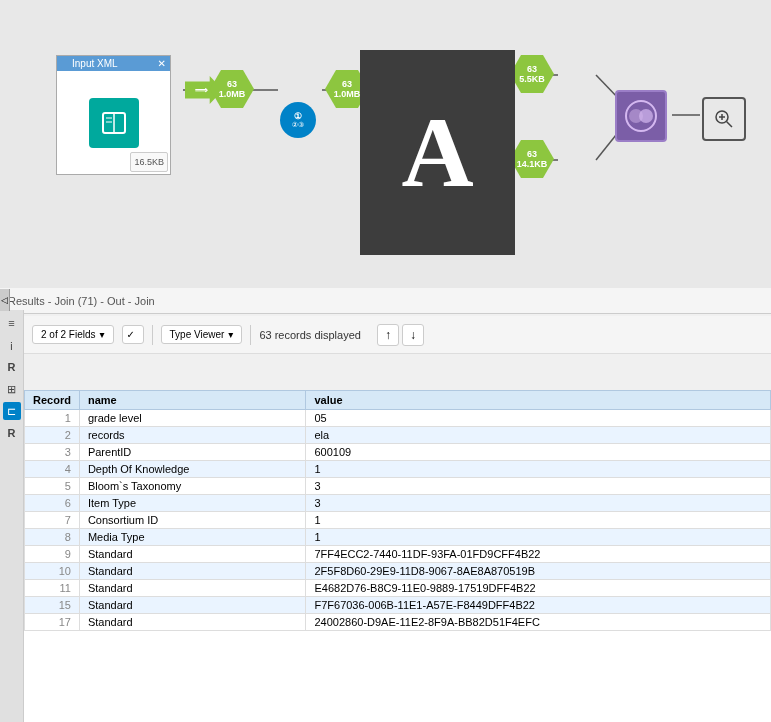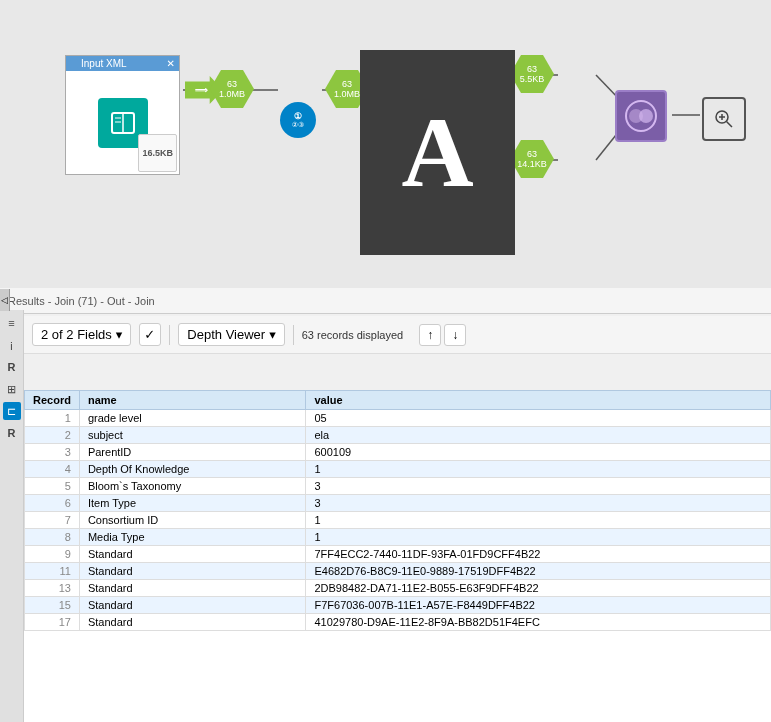--- a/index.html
+++ b/index.html
@@ -79,36 +79,35 @@
       justify-content: center;
     }
 
     
     .size-label {
       position: absolute;
       font-size: 9px;
       color: #555;
       background: #f9f9f9;
       border: 1px solid #ccc;
-      padding: 13px 3px;
+      padding: 4px 3px;
       border-radius: 2px;
-      font-weight: bold;
     }
     .hex-shape {
       width: 44px;
       height: 38px;
       background: #8dc63f;
       clip-path: polygon(25% 0%, 75% 0%, 100% 50%, 75% 100%, 25% 100%, 0% 50%);
       display: flex;
       flex-direction: column;
       align-items: center;
       justify-content: center;
       font-size: 9px;
       color: white;
-      font-weight: normal;
+      font-weight: bold;
     }
     .circle-shape {
       width: 36px;
       height: 36px;
       border-radius: 50%;
       display: flex;
       align-items: center;
       justify-content: center;
       font-size: 16px;
       color: white;
@@ -134,21 +133,21 @@
       display: flex;
       align-items: center;
       gap: 8px;
     }
 
     .toolbar-btn {
       background: white;
       border: 1px solid #ccc;
       border-radius: 3px;
       padding: 3px 8px;
-      font-size: 13px;
+      font-size: 10px;
       cursor: pointer;
       display: flex;
       align-items: center;
       gap: 4px;
     }
 
     .toolbar-separator {
       width: 1px;
       height: 20px;
       background: #ccc;
@@ -277,21 +276,21 @@
 
       <line x1="596" y1="75" x2="620" y2="100" stroke="#555" stroke-width="1.5"></line>
       <line x1="596" y1="160" x2="620" y2="130" stroke="#555" stroke-width="1.5"></line>
       <line x1="672" y1="115" x2="700" y2="115" stroke="#555" stroke-width="1.5"></line>
 
       <circle cx="392" cy="90" r="5" fill="#5a9bd5"></circle>
       <circle cx="462" cy="75" r="3" fill="#8dc63f"></circle>
       <circle cx="462" cy="160" r="3" fill="#8dc63f"></circle>
     </svg>
 
-    <div class="input-xml-node node" style="position:absolute; top:55px; left:65px; width:115px; height:120px; background:white; border:1px solid #aaa;">
+    <div class="input-xml-node node" style="position:absolute; top:55px; left:56px; width:115px; height:120px; background:white; border:1px solid #aaa;">
       <div class="node-title-bar">
         <span style="background:#5a9bd5; display:inline-block; width:8px; height:8px; border-radius:1px; margin-right:3px;"></span>
         <span>Input XML</span>
         <span style="margin-left:auto; cursor:pointer;">✕</span>
       </div>
       <div class="node-body">
         <div class="node-icon-book">
           <svg width="30" height="30" viewBox="0 0 30 30" fill="white">
             <rect x="4" y="5" width="22" height="20" rx="2" fill="none" stroke="white" stroke-width="2"></rect>
             <line x1="15" y1="5" x2="15" y2="25" stroke="white" stroke-width="1.5"></line>
@@ -413,21 +412,21 @@
   <div class="toolbar" style="position:absolute; top:316px; left:24px; right:0; height:38px;">
     <button class="toolbar-btn">
       <span>2 of 2 Fields</span>
       <span>▾</span>
     </button>
     <button class="toolbar-btn" style="width:22px; padding:3px 4px;">
       <span>✓</span>
     </button>
     <div class="toolbar-separator"></div>
     <button class="toolbar-btn">
-      <span>Depth Viewer</span>
+      <span>Type Viewer</span>
       <span>▾</span>
     </button>
     <div class="toolbar-separator"></div>
     <span style="font-size:11px; color:#333;">63 records displayed</span>
     <div style="margin-left:8px; display:flex; gap:3px;">
       <div class="sort-arrow">
         <span>↑</span>
       </div>
       <div class="sort-arrow">
         <span>↓</span>
@@ -454,21 +453,21 @@
         </tr>
       </thead>
       <tbody id="table-body">
       <tr>
       <td class="record-num">1</td>
       <td>grade level</td>
       <td>05</td>
     </tr>
           <tr>
       <td class="record-num">2</td>
-      <td>subject</td>
+      <td>records</td>
       <td>ela</td>
     </tr>
           <tr>
       <td class="record-num">3</td>
       <td>ParentID</td>
       <td>600109</td>
     </tr>
           <tr>
       <td class="record-num">4</td>
       <td>Depth Of Knowledge</td>
@@ -493,36 +492,36 @@
       <td class="record-num">8</td>
       <td>Media Type</td>
       <td>1</td>
     </tr>
           <tr>
       <td class="record-num">9</td>
       <td>Standard</td>
       <td>7FF4ECC2-7440-11DF-93FA-01FD9CFF4B22</td>
     </tr>
           <tr>
+      <td class="record-num">10</td>
+      <td>Standard</td>
+      <td>2F5F8D60-29E9-11D8-9067-8AE8A870519B</td>
+    </tr>
+          <tr>
       <td class="record-num">11</td>
       <td>Standard</td>
       <td>E4682D76-B8C9-11E0-9889-17519DFF4B22</td>
     </tr>
           <tr>
-      <td class="record-num">13</td>
-      <td>Standard</td>
-      <td>2DB98482-DA71-11E2-B055-E63F9DFF4B22</td>
-    </tr>
-          <tr>
       <td class="record-num">15</td>
       <td>Standard</td>
-      <td>F7F67036-007B-11E1-A57E-F8449DFF4B22</td>
+      <td>F7F67036-006B-11E1-A57E-F8449DFF4B22</td>
     </tr>
           <tr>
       <td class="record-num">17</td>
       <td>Standard</td>
-      <td>41029780-D9AE-11E2-8F9A-BB82D51F4EFC</td>
+      <td>24002860-D9AE-11E2-8F9A-BB82D51F4EFC</td>
     </tr>
         </tbody>
     </table>
   </div>
 
 </div>
 
 </body></html>

